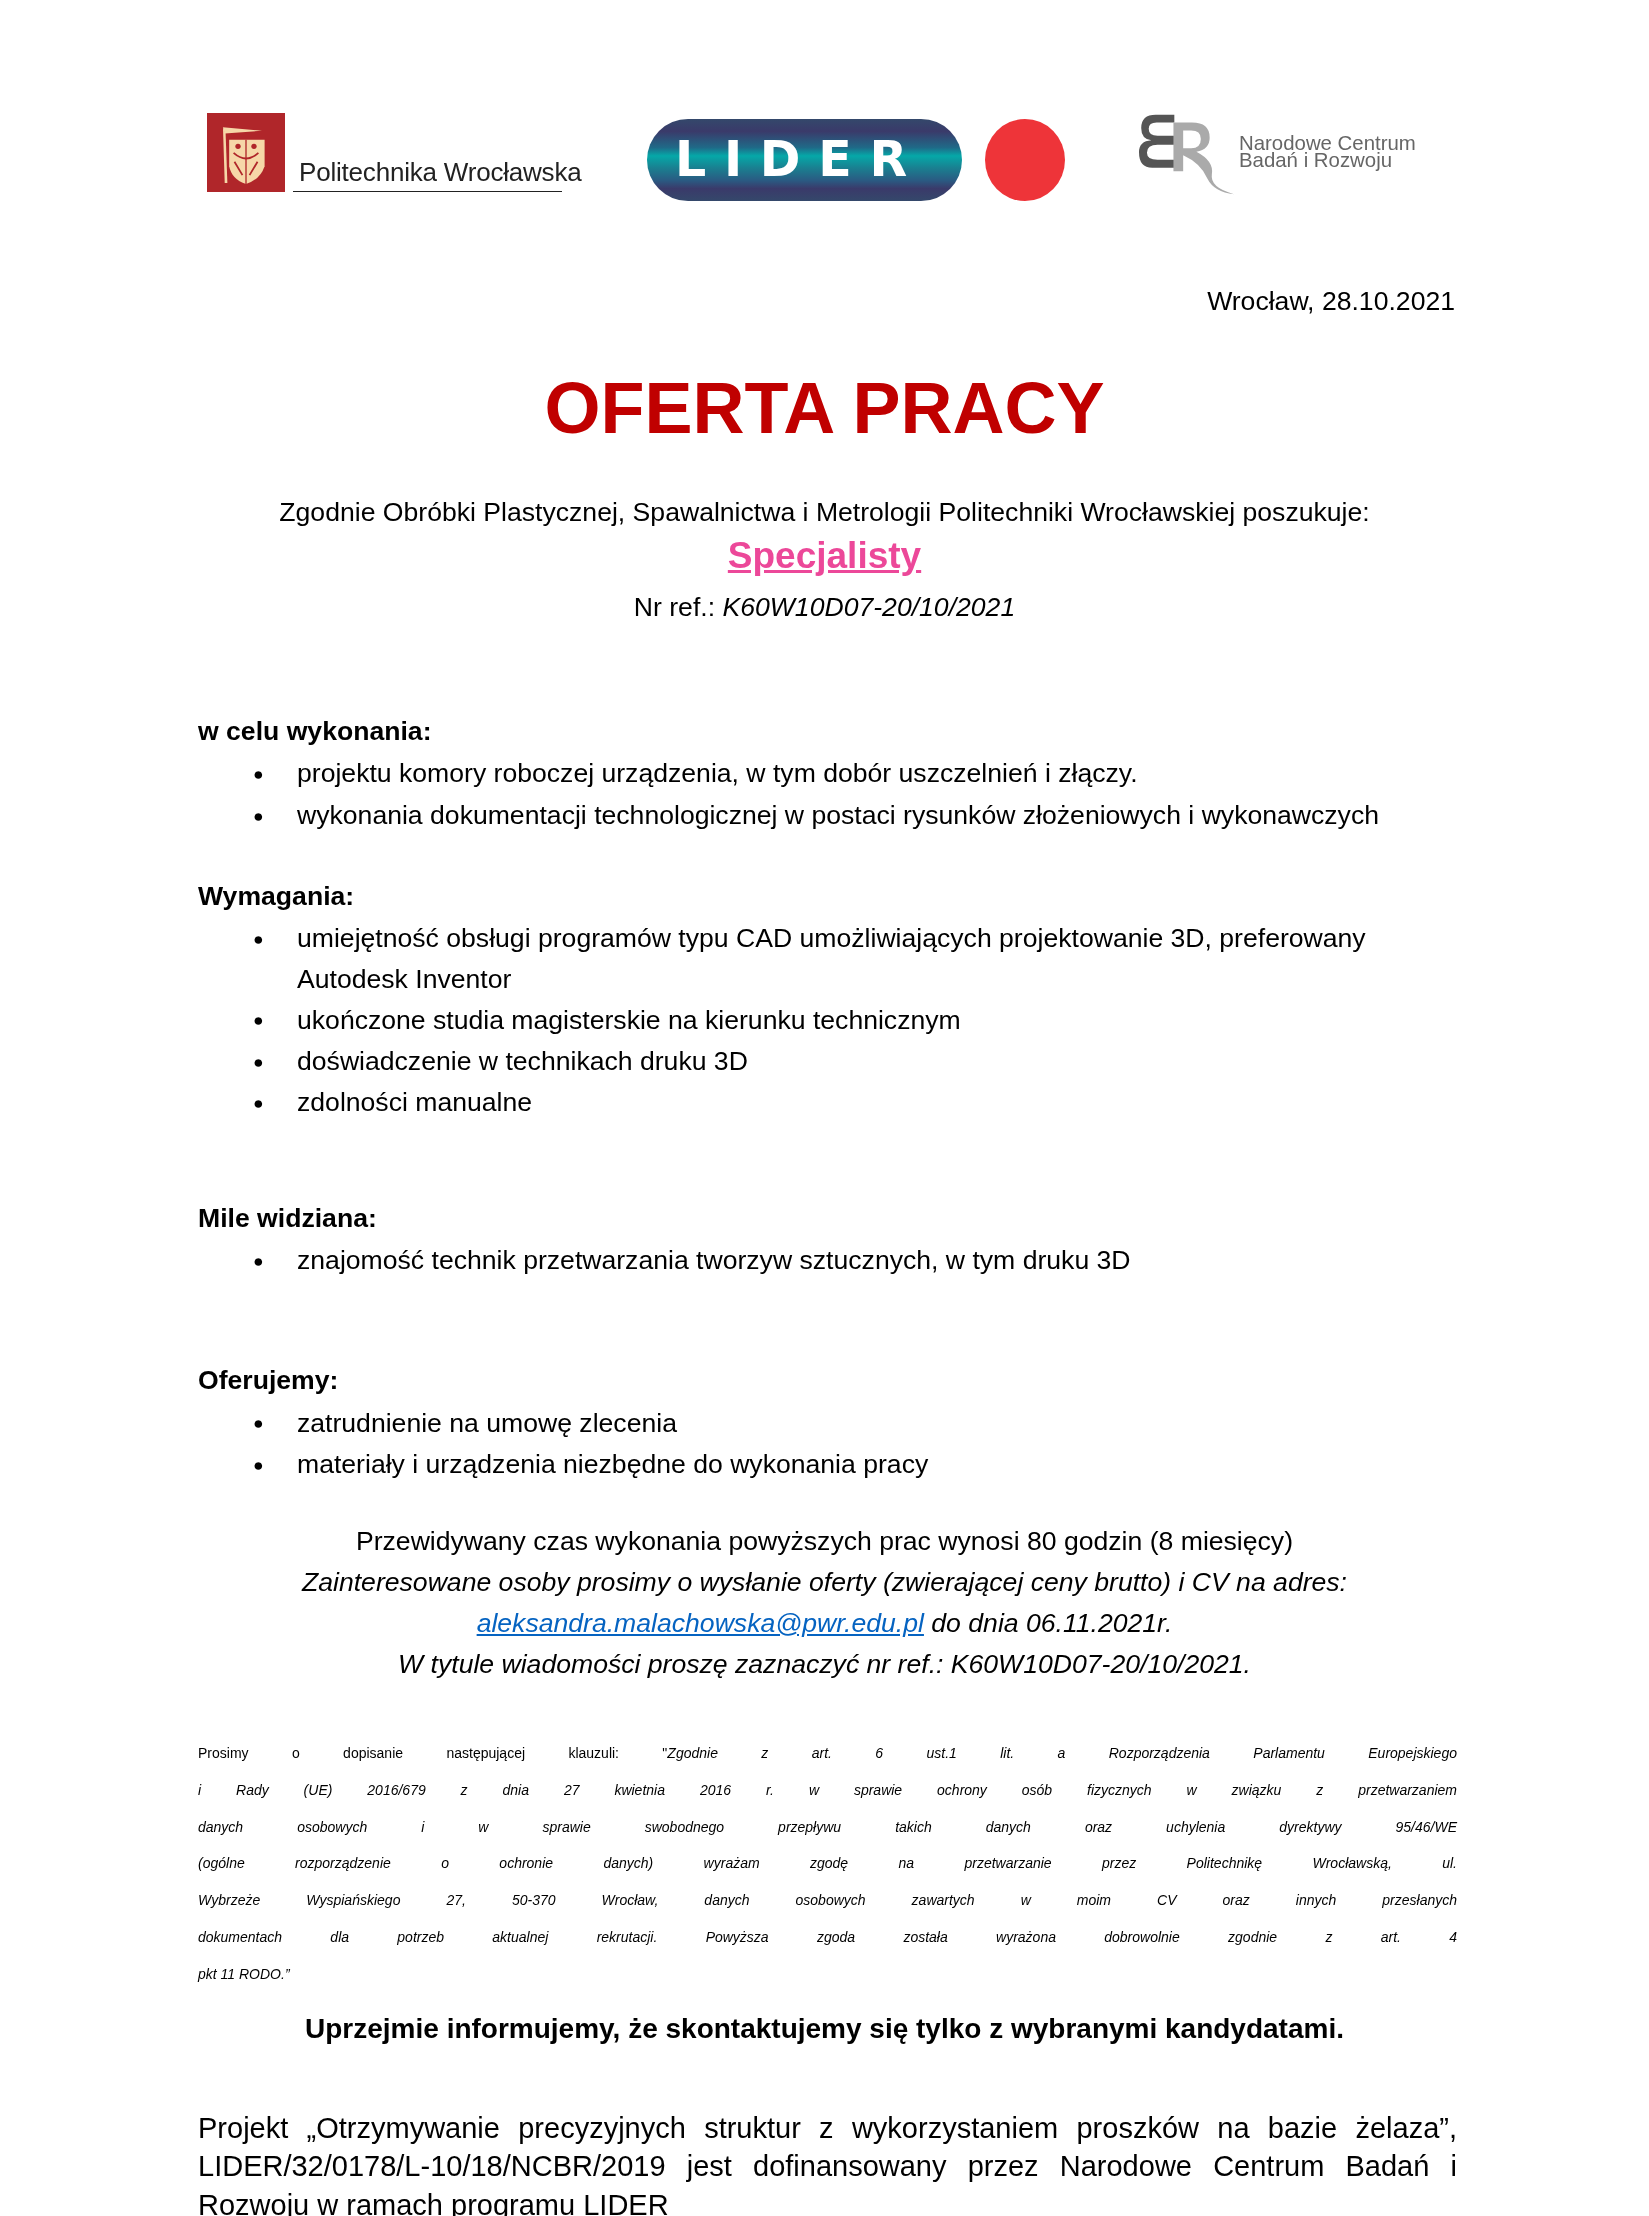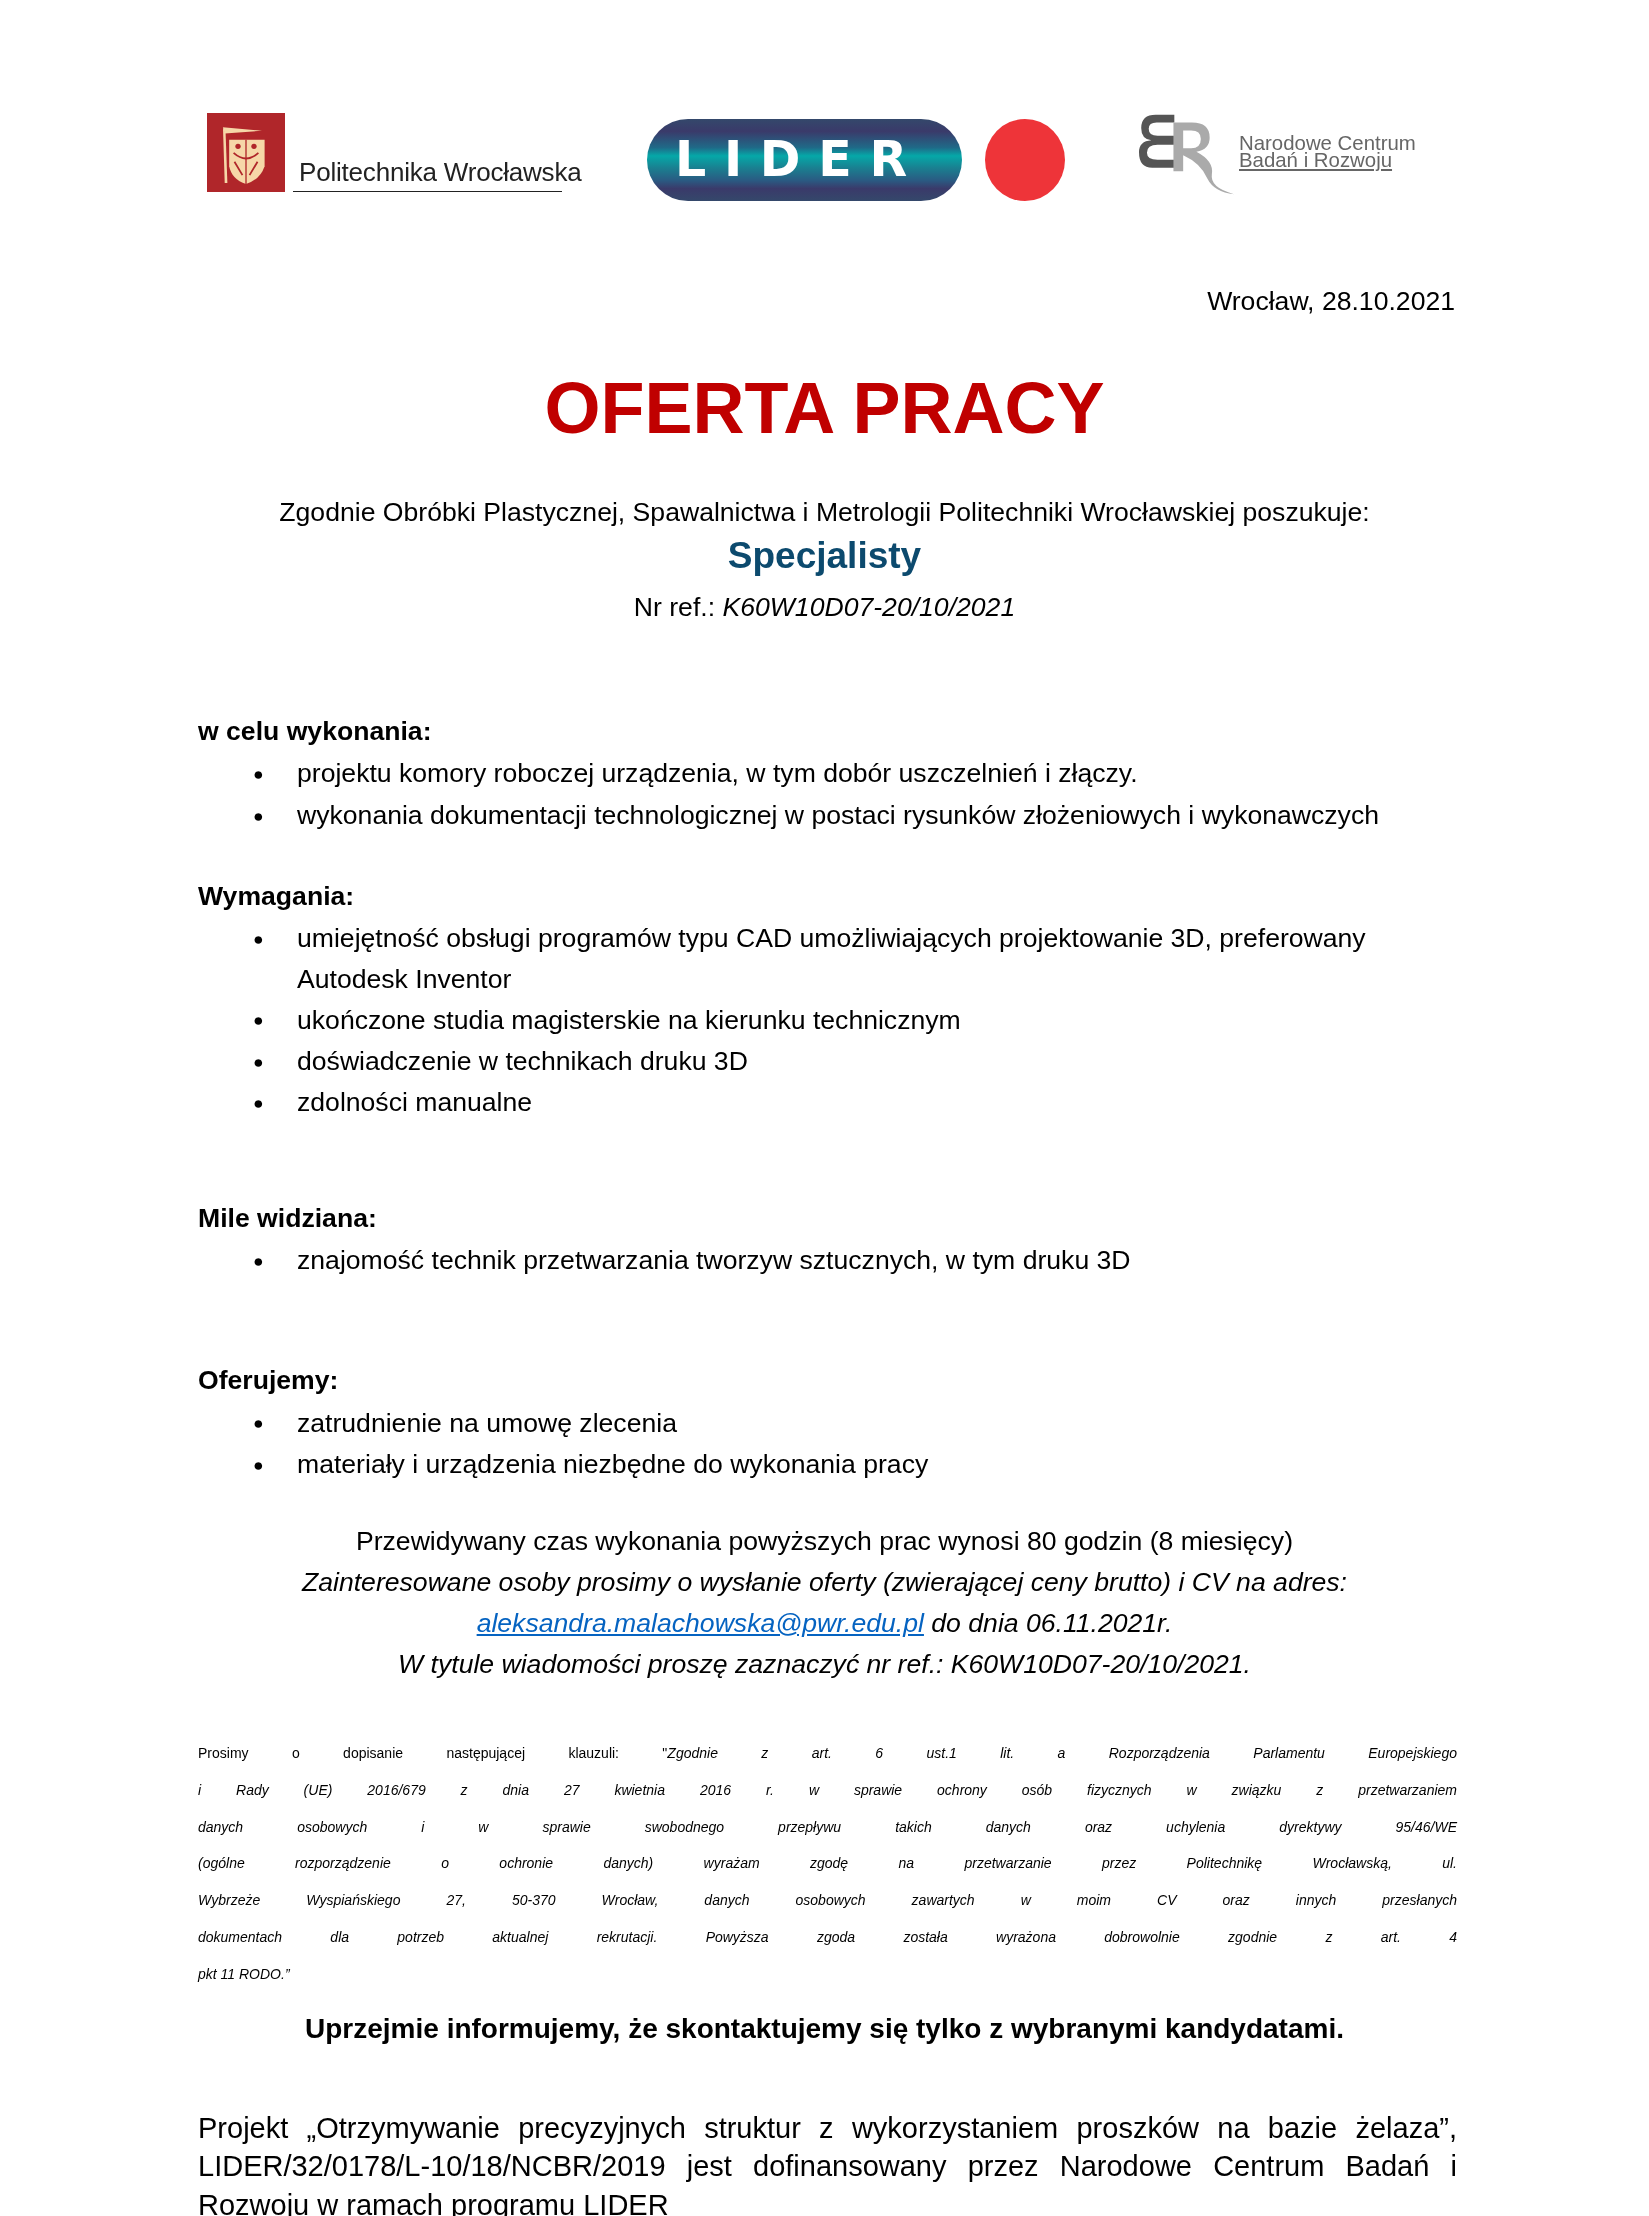--- a/index.html
+++ b/index.html
@@ -17,32 +17,32 @@
   #lider-pill { position: absolute; left: 0; top: 0; width: 315px; height: 82px; border-radius: 41px / 41px;
     background: linear-gradient(to bottom, #34486b 0%, #3a3a6a 15%, #1f6a88 35%, #05a8a8 45%, #1a7f90 60%, #2a5a82 75%, #3a3a6a 85%, #34486b 100%); }
   #lider-text { position: absolute; left: 28px; top: 16px; font-family: "DejaVu Sans", sans-serif; font-weight: bold;
     font-size: 49px; color: #fff; letter-spacing: 17.7px; line-height: 1; }
   #lider-dot { position: absolute; left: 338px; top: 0; width: 80px; height: 82px; border-radius: 50%; background: #ee3439; }
 
   #ncbr-logo { left: 1139px; top: 97px; }
   #ncbr-mark { position: absolute; left: 0; top: 0; width: 106px; height: 106px; }
   #ncbr-line1, #ncbr-line2 { position: absolute; left: 100px; font-size: 20.4px; color: #666; white-space: nowrap; }
   #ncbr-line1 { top: 35px; }
-  #ncbr-line2 { top: 52px; text-decoration: underline; }
+  #ncbr-line2 { top: 52px; }
 
   
   .t { position: absolute; white-space: nowrap; font-size: 26.6px; line-height: 1; }
   .center { left: 0; width: 1649px; text-align: center; }
   .bold { font-weight: bold; }
   .italic { font-style: italic; }
 
   #date { right: 194px; top: 288px; font-size: 26.6px; }
   #title { top: 372px; font-size: 72px; font-weight: bold; color: #c00000; }
   #intro { top: 499px; }
-  #subtitle { top: 537px; font-size: 37px; font-weight: bold; color: #0c4a6e; }
+  #subtitle { top: 537px; font-size: 37px; font-weight: bold; color: #ec4899; text-decoration: underline; }
   #refline { top: 594px; }
 
   .heading { left: 198px; font-weight: bold; }
   .bullet { left: 253px; font-size: 17.7px; }
   .item { left: 297px; }
 
   .disclaimer { left: 198px; font-size: 14px; width: 1259px; margin-top: 15px; }
 
   #closing { top: 2015px; font-size: 28px; }
   .project { left: 198px; font-size: 29px; }

